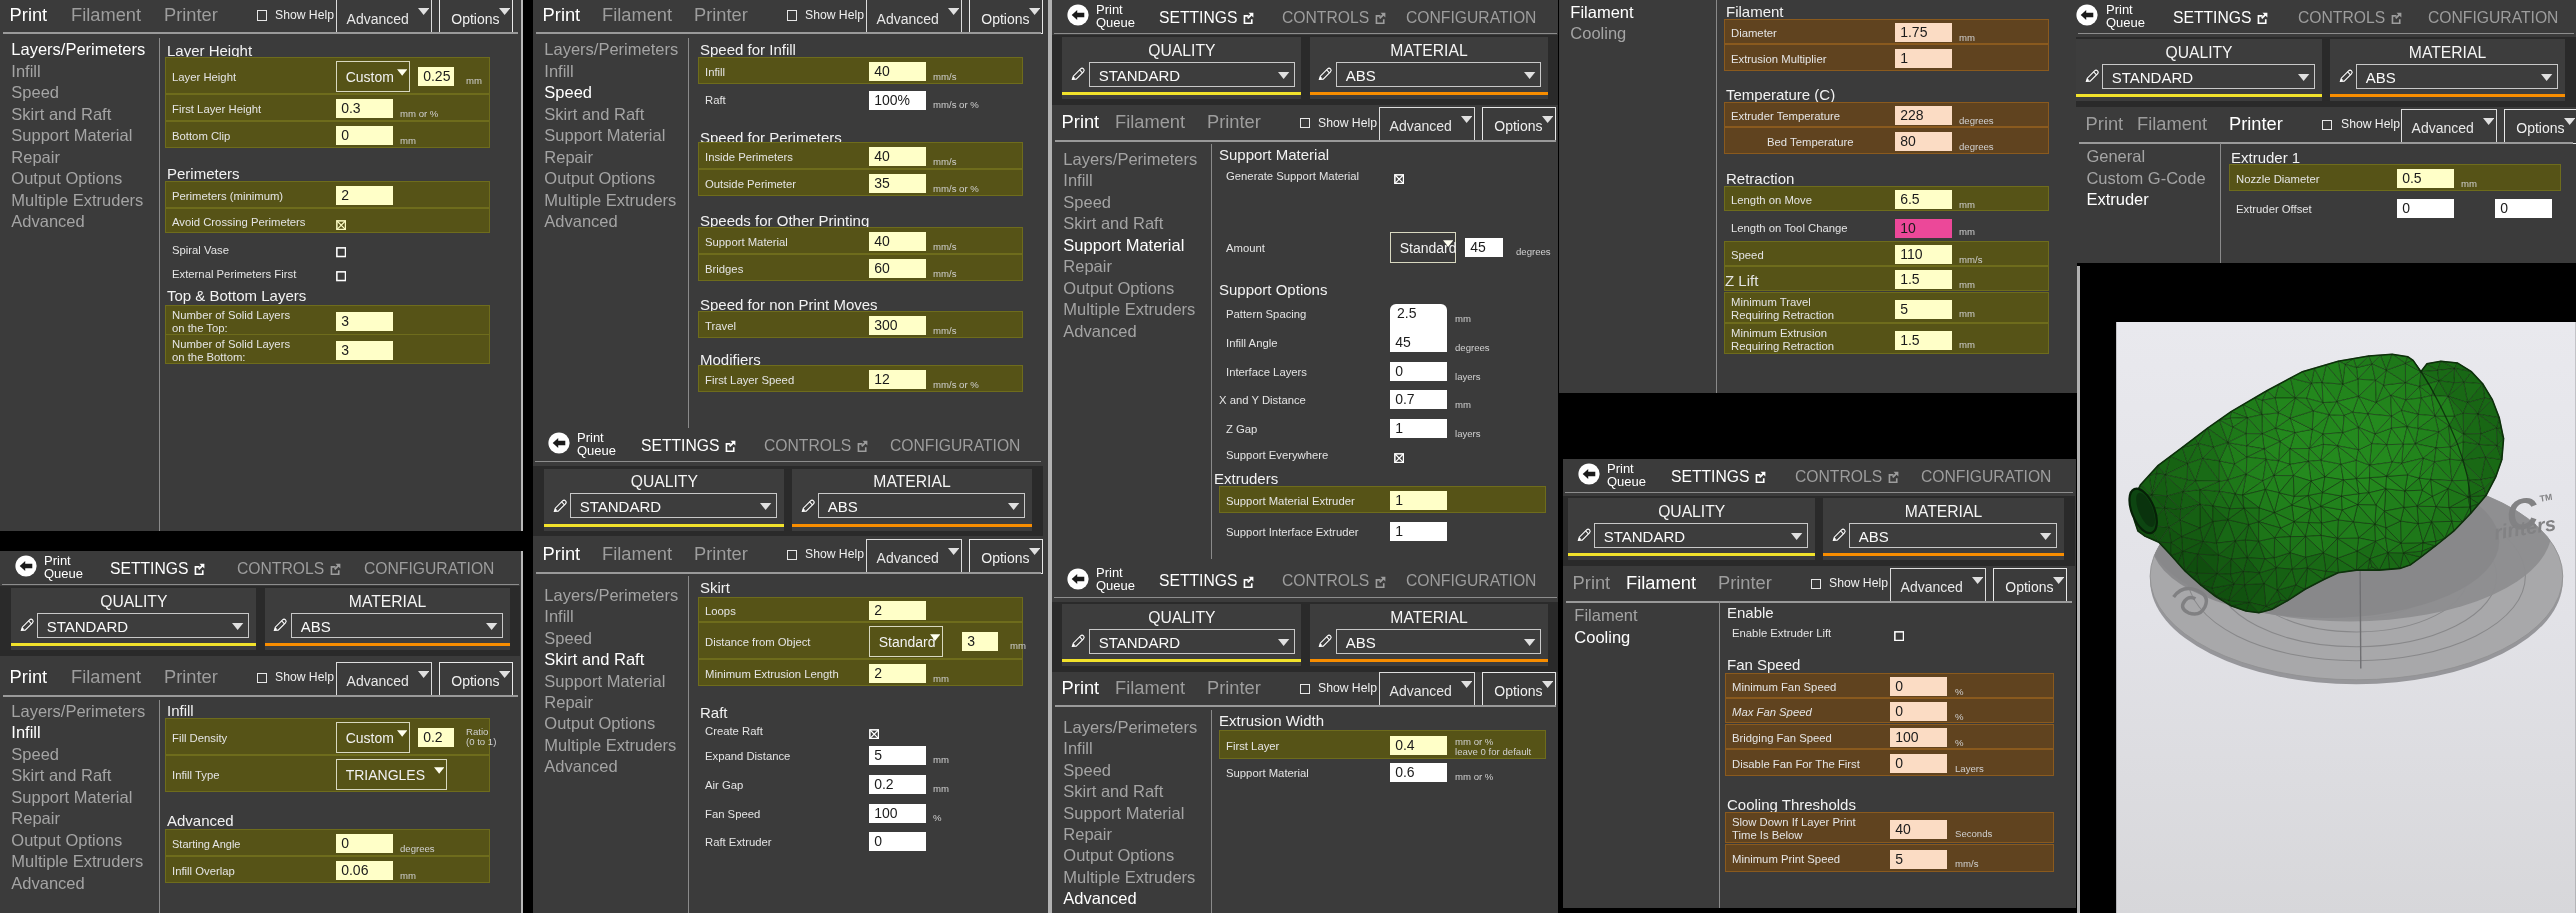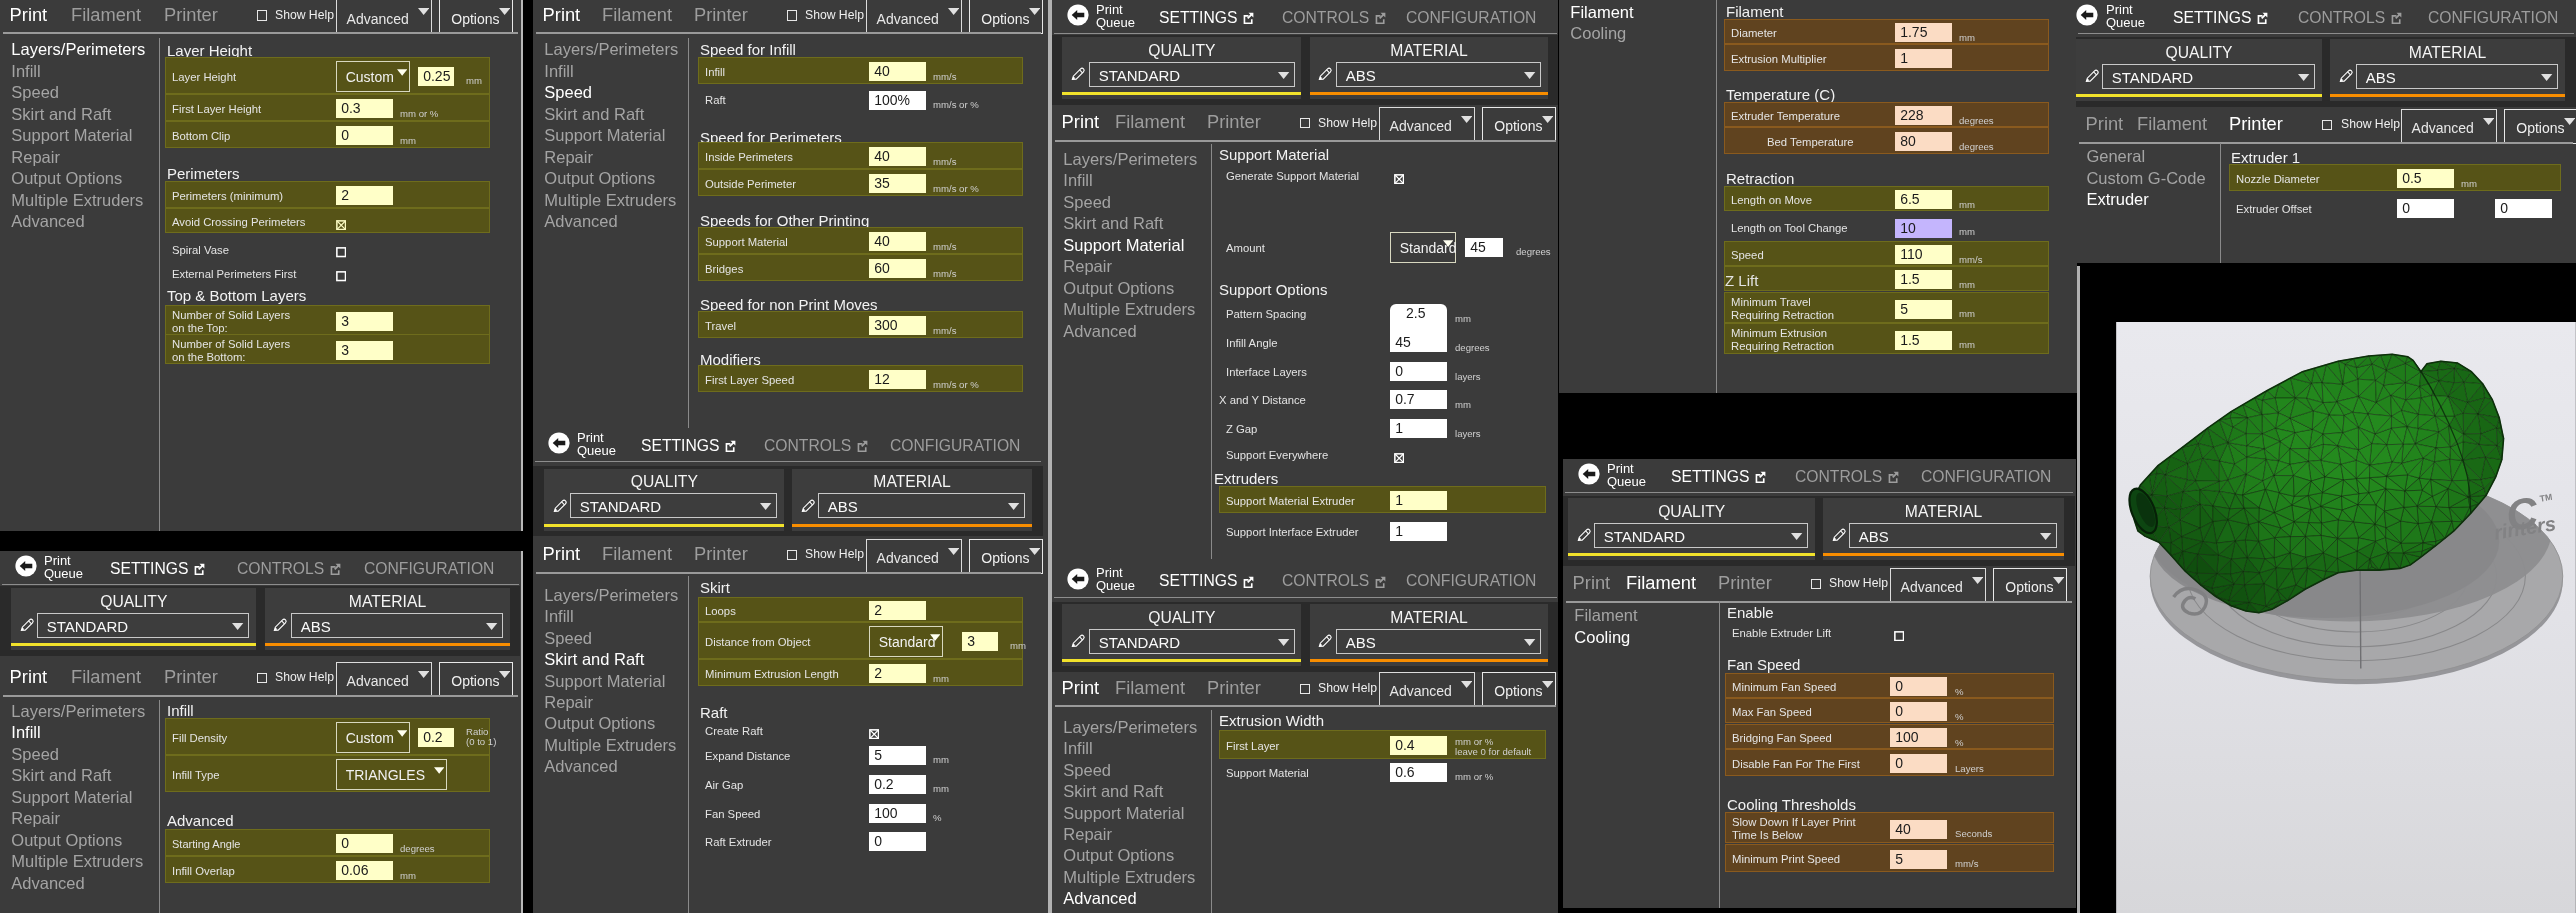--- a/index.html
+++ b/index.html
@@ -528,21 +528,21 @@
             <path d="M0 0 H13 L6.5 8 Z" fill="#fffff0"></path>
           </svg></div>
       </div>
       <div style="position:absolute;left:246px;top:10.4px;width:38px;height:19px;background:#ffffff;color:#1b1b1b;font-size:14px;padding-left:5.2px;line-height:19px;">45</div>
       <div style="position:absolute;left:297px;top:18.3px;font-size:9.6px;color:#d0d0d0;white-space:nowrap;">degrees</div>
     </div>
     <div style="position:absolute;left:167px;top:281px;font-size:15px;color:#f2f2f2;white-space:nowrap;">Support Options</div>
     <div style="position:absolute;left:167px;top:300px;width:331px;height:29px;"></div>
     <div style="position:absolute;left:167px;top:300px;width:331px;height:29px;">
       <div style="position:absolute;left:7px;top:0;height:29px;line-height:29px;font-size:11.3px;color:#e4e4e4;white-space:nowrap;">Pattern Spacing</div>
-      <div style="position:absolute;left:171px;top:4.4px;width:57px;height:36px;background:#ffffff;color:#1b1b1b;font-size:14px;padding-left:16px;line-height:19px;border-radius:6px;">2.5</div>
+      <div style="position:absolute;left:171px;top:4.4px;width:57px;height:36px;background:#ffffff;color:#1b1b1b;font-size:14px;padding-left:7px;line-height:19px;border-radius:6px;">2.5</div>
       <div style="position:absolute;left:236px;top:12.6px;font-size:9.6px;color:#d0d0d0;white-space:nowrap;">mm</div>
     </div>
     <div style="position:absolute;left:167px;top:329px;width:331px;height:29px;"></div>
     <div style="position:absolute;left:167px;top:329px;width:331px;height:29px;">
       <div style="position:absolute;left:7px;top:0;height:29px;line-height:29px;font-size:11.3px;color:#e4e4e4;white-space:nowrap;">Infill Angle</div>
       <div style="position:absolute;left:171px;top:4.4px;width:57px;height:19px;background:#ffffff;color:#1b1b1b;font-size:14px;padding-left:5.2px;line-height:19px;">45</div>
       <div style="position:absolute;left:236px;top:12.6px;font-size:9.6px;color:#d0d0d0;white-space:nowrap;">degrees</div>
     </div>
     <div style="position:absolute;left:167px;top:358px;width:331px;height:29px;"></div>
     <div style="position:absolute;left:167px;top:358px;width:331px;height:29px;">
@@ -705,21 +705,21 @@
     <div style="position:absolute;left:167px;top:170px;font-size:15px;color:#f2f2f2;white-space:nowrap;">Retraction</div>
     <div style="position:absolute;left:165px;top:186px;width:325px;height:25px;background:#565317;border:1.7px solid #6e6c1c;"></div>
     <div style="position:absolute;left:165px;top:186px;width:329px;height:29px;">
       <div style="position:absolute;left:7px;top:0;height:29px;line-height:29px;font-size:11.3px;color:#e4e4e4;white-space:nowrap;">Length on Move</div>
       <div style="position:absolute;left:171px;top:4.4px;width:57px;height:19px;background:#ffffc8;color:#1b1b1b;font-size:14px;padding-left:5.2px;line-height:19px;">6.5</div>
       <div style="position:absolute;left:235px;top:12.6px;font-size:9.6px;color:#d0d0d0;white-space:nowrap;">mm</div>
     </div>
     <div style="position:absolute;left:165px;top:215px;width:329px;height:26px;"></div>
     <div style="position:absolute;left:165px;top:215px;width:329px;height:26px;">
       <div style="position:absolute;left:7px;top:0;height:26px;line-height:26px;font-size:11.3px;color:#e4e4e4;white-space:nowrap;">Length on Tool Change</div>
-      <div style="position:absolute;left:171px;top:3.5px;width:57px;height:19px;background:#c4b5fd;color:#1b1b1b;font-size:14px;padding-left:5.2px;line-height:19px;">10</div>
+      <div style="position:absolute;left:171px;top:3.5px;width:57px;height:19px;background:#ec4899;color:#1b1b1b;font-size:14px;padding-left:5.2px;line-height:19px;">10</div>
       <div style="position:absolute;left:235px;top:11.3px;font-size:9.6px;color:#d0d0d0;white-space:nowrap;">mm</div>
     </div>
     <div style="position:absolute;left:165px;top:241px;width:325px;height:25px;background:#565317;border:1.7px solid #6e6c1c;"></div>
     <div style="position:absolute;left:165px;top:241px;width:329px;height:29px;">
       <div style="position:absolute;left:7px;top:0;height:29px;line-height:29px;font-size:11.3px;color:#e4e4e4;white-space:nowrap;">Speed</div>
       <div style="position:absolute;left:171px;top:4.4px;width:57px;height:19px;background:#ffffc8;color:#1b1b1b;font-size:14px;padding-left:5.2px;line-height:19px;">110</div>
       <div style="position:absolute;left:235px;top:12.6px;font-size:9.6px;color:#d0d0d0;white-space:nowrap;">mm/s</div>
     </div>
     <div style="position:absolute;left:165px;top:266px;width:325px;height:25px;background:#565317;border:1.7px solid #6e6c1c;"></div>
     <div style="position:absolute;left:165px;top:266px;width:329px;height:29px;">
@@ -820,21 +820,21 @@
     </div>
     <div style="position:absolute;left:164px;top:197px;font-size:15px;color:#f2f2f2;white-space:nowrap;">Fan Speed</div>
     <div style="position:absolute;left:162px;top:214px;width:329px;height:25px;background:#60431f;border:1.7px solid #8a5a1e;"></div>
     <div style="position:absolute;left:162px;top:214px;width:332px;height:29px;">
       <div style="position:absolute;left:7px;top:0;height:29px;line-height:29px;font-size:11.3px;color:#e4e4e4;white-space:nowrap;">Minimum Fan Speed</div>
       <div style="position:absolute;left:165px;top:4.4px;width:57px;height:19px;background:#fbdcc4;color:#1b1b1b;font-size:14px;padding-left:5.2px;line-height:19px;">0</div>
       <div style="position:absolute;left:230px;top:12.6px;font-size:9.6px;color:#d0d0d0;white-space:nowrap;">%</div>
     </div>
     <div style="position:absolute;left:162px;top:239px;width:329px;height:25px;background:#60431f;border:1.7px solid #8a5a1e;"></div>
     <div style="position:absolute;left:162px;top:239px;width:332px;height:29px;">
-      <div style="position:absolute;left:7px;top:0;height:29px;line-height:29px;font-size:11.3px;color:#e4e4e4;white-space:nowrap;">Max Fan Speed</div>
+      <div style="position:absolute;left:7px;top:0;height:29px;line-height:29px;font-size:11.3px;color:#e4e4e4;white-space:nowrap;font-style:italic;">Max Fan Speed</div>
       <div style="position:absolute;left:165px;top:4.4px;width:57px;height:19px;background:#fbdcc4;color:#1b1b1b;font-size:14px;padding-left:5.2px;line-height:19px;">0</div>
       <div style="position:absolute;left:230px;top:12.6px;font-size:9.6px;color:#d0d0d0;white-space:nowrap;">%</div>
     </div>
     <div style="position:absolute;left:162px;top:265px;width:329px;height:25px;background:#60431f;border:1.7px solid #8a5a1e;"></div>
     <div style="position:absolute;left:162px;top:265px;width:332px;height:29px;">
       <div style="position:absolute;left:7px;top:0;height:29px;line-height:29px;font-size:11.3px;color:#e4e4e4;white-space:nowrap;">Bridging Fan Speed</div>
       <div style="position:absolute;left:165px;top:4.4px;width:57px;height:19px;background:#fbdcc4;color:#1b1b1b;font-size:14px;padding-left:5.2px;line-height:19px;">100</div>
       <div style="position:absolute;left:230px;top:12.6px;font-size:9.6px;color:#d0d0d0;white-space:nowrap;">%</div>
     </div>
     <div style="position:absolute;left:162px;top:290px;width:329px;height:27px;background:#60431f;border:1.7px solid #8a5a1e;"></div>

